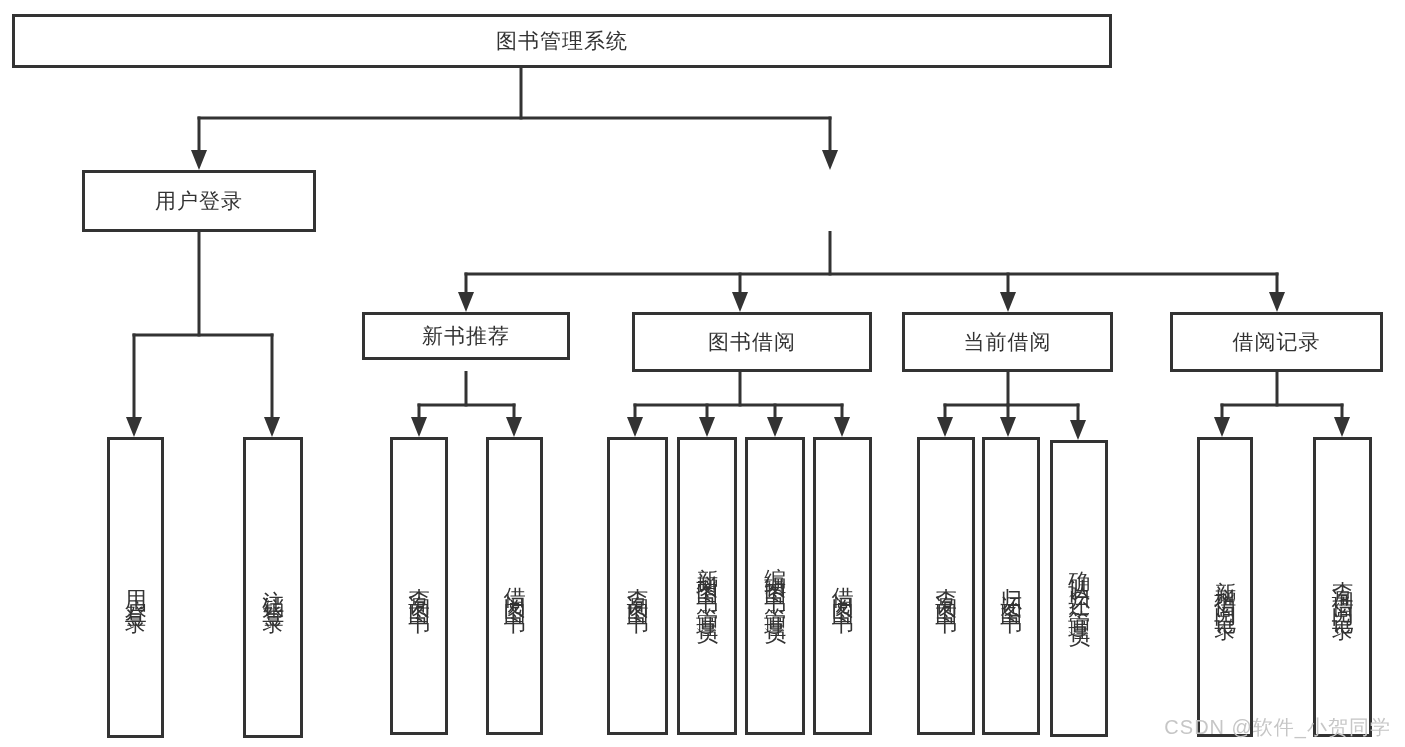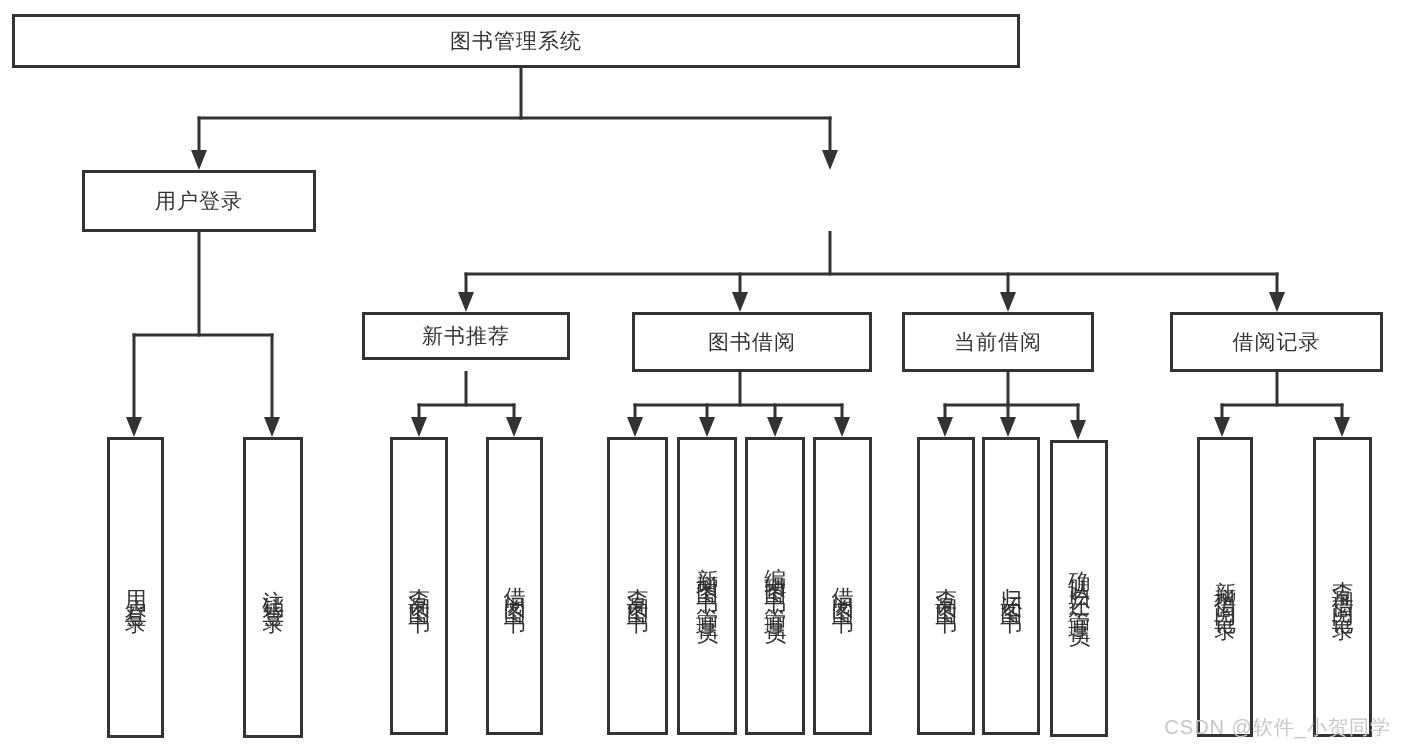--- a/index.html
+++ b/index.html
@@ -132,35 +132,35 @@
     <g>
       <line x1="1277" y1="371" x2="1277" y2="406.5"></line>
       <line x1="1220.5" y1="405" x2="1343.5" y2="405"></line>
       <line x1="1222" y1="403.5" x2="1222" y2="423"></line>
       <polygon points="1214,417 1230,417 1222,437"></polygon>
       <line x1="1342" y1="403.5" x2="1342" y2="423"></line>
       <polygon points="1334,417 1350,417 1342,437"></polygon>
     </g>
   </svg>
 
-  <div class="box" style="left:12px; top:14px; width:1008px; height:54px;">
+  <div class="box" style="left:12px; top:14px; width:1100px; height:54px;">
     <span class="hlabel">图书管理系统</span>
   </div>
 
   <div class="box" style="left:82px; top:170px; width:234px; height:62px;">
     <span class="hlabel">用户登录</span>
   </div>
 
   <div class="box" style="left:362px; top:312px; width:208px; height:48px;">
     <span class="hlabel">新书推荐</span>
   </div>
   <div class="box" style="left:632px; top:312px; width:240px; height:60px;">
     <span class="hlabel">图书借阅</span>
   </div>
-  <div class="box" style="left:902px; top:312px; width:192px; height:60px;">
+  <div class="box" style="left:902px; top:312px; width:211px; height:60px;">
     <span class="hlabel">当前借阅</span>
   </div>
   <div class="box" style="left:1170px; top:312px; width:213px; height:60px;">
     <span class="hlabel">借阅记录</span>
   </div>
 
   <div class="box" style="left:107px; top:437px; width:57px; height:301px;">
     <span class="vlabel">用户登录</span>
   </div>
   <div class="box" style="left:243px; top:437px; width:60px; height:301px;">

